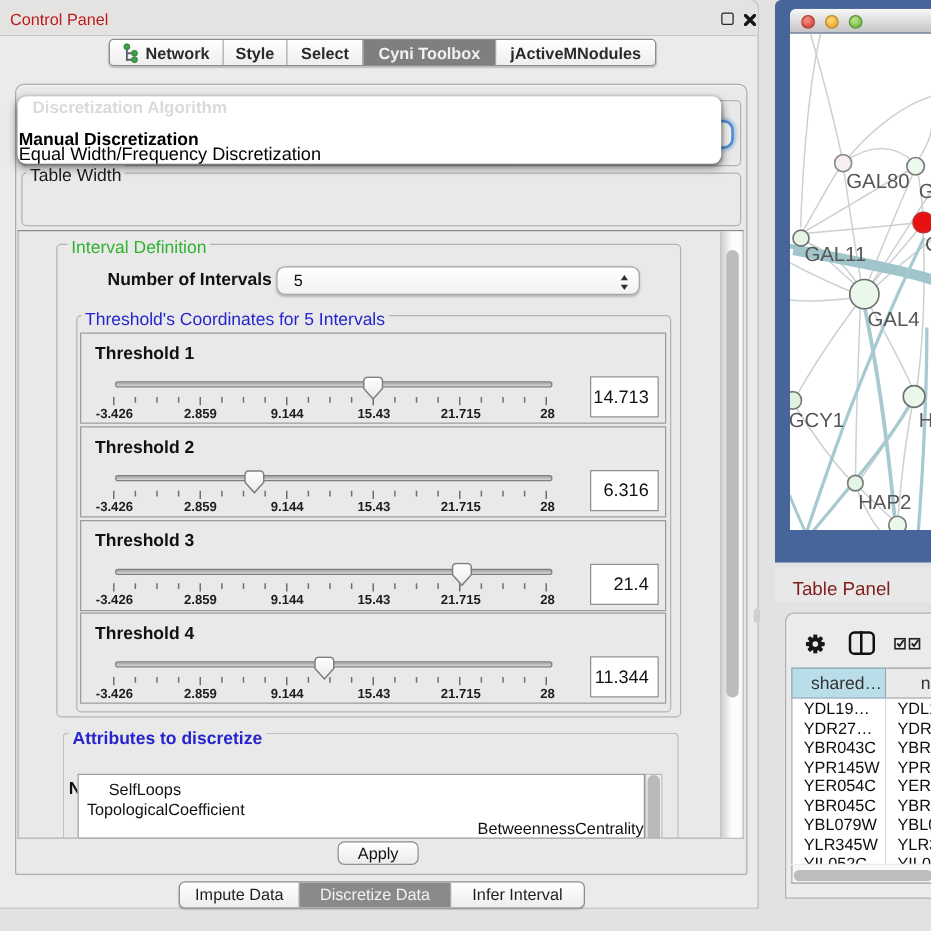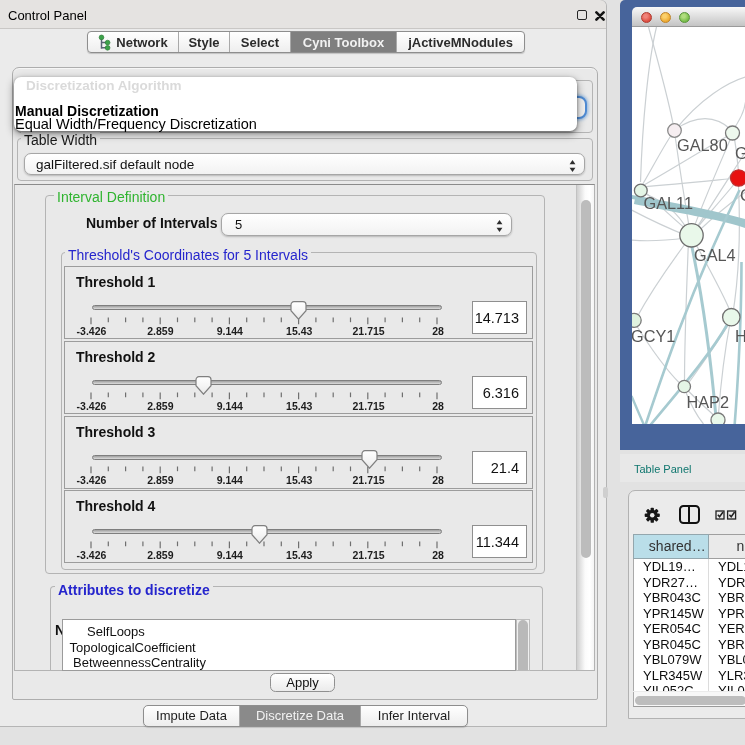--- a/index.html
+++ b/index.html
@@ -2,21 +2,21 @@
 <html><head>
 <meta charset="utf-8">
 <style>
 * { margin:0; padding:0; box-sizing:border-box; }
 html,body { width:745px; height:745px; background:#e2e2e2; font-family:"Liberation Sans", sans-serif; overflow:hidden; }
 .abs { position:absolute; }
 #page { position:relative; width:745px; height:745px; }
 
 #lwin { left:0; top:0; width:607px; height:727px; background:#ebebeb; border:1px solid #b5b5b5; border-left:none; border-radius:0 6px 0 0; }
 #ltitle { left:0; top:0; width:606px; height:29px; background:#e5e3e1; border-bottom:1px solid #c9c7c5; border-radius:0 6px 0 0; }
-#ltitletext { left:8px; top:8px; font-size:13px; color:#000000; }
+#ltitletext { left:8px; top:8px; font-size:13px; color:#b91c1c; }
 #icon-sq { left:577px; top:10px; width:10px; height:10px; border:1.8px solid #262626; border-radius:2px; }
 
 #tabstrip { left:87px; top:31px; height:22px; display:flex; border:1px solid #8e8e8e; border-radius:4px; overflow:hidden; background:linear-gradient(#ffffff,#eeeeee); box-shadow:0 1px 1px rgba(0,0,0,0.18); }
 .tseg { height:100%; display:flex; align-items:center; justify-content:center; font-size:13px; font-weight:bold; color:#2b2b2b; border-left:1px solid #a9a9a9; }
 .tseg:first-child { border-left:none; }
 .tsel { background:#7f7f7f; color:#f2f2f2; }
 
 #opanel { left:12px; top:67px; width:586px; height:633px; background:#e9e9e9; border:1px solid #adadad; border-radius:7px 7px 2px 2px; box-shadow:inset 0 1px 0 #f6f6f6; }
 .group { position:absolute; border:1px solid #b4b4b4; border-radius:4px; }
 .gtitle { position:absolute; font-size:14px; background:#e9e9e9; padding:0 3px; white-space:nowrap; }
@@ -89,27 +89,20 @@
     <div class="tseg" style="width:128px;">jActiveMNodules</div>
   </div>
 
   <div class="abs" id="opanel"></div>
 
   <div class="group" style="left:17px; top:80px; width:576px; height:53px;"></div>
   <div class="abs" style="left:24px; top:96px; width:563px; height:23px; border-radius:8px; border:2.5px solid #4f8bd3; background:#f0f0f0; box-shadow:0 0 3px 1.5px rgba(90,150,215,0.55);"></div>
 
   <div class="group" style="left:17px; top:138px; width:576px; height:43px;"></div>
   <div class="gtitle" style="left:21px; top:132px; color:#1a1a1a;">Table Width</div>
-  <div class="combo" style="left:24px; top:153px; width:561px; height:22px;">
-    <span class="ct" style="font-size:13.5px;">galFiltered.sif default node</span>
-    <svg class="carrow" style="right:8px; top:6px;" width="7" height="12" viewBox="0 0 7 12">
-        <path d="M3.5,0 L6.4,4.2 H0.6 Z" fill="#2e2e2e"></path>
-        <path d="M3.5,12 L0.6,7.8 H6.4 Z" fill="#2e2e2e"></path>
-      </svg>
-  </div>
 
   <div class="abs" id="bigp">
     <div class="abs" id="mtrack"></div>
     <div class="abs" id="mthumb"></div>
   </div>
 
   <div class="group" style="left:45px; top:195px; width:500px; height:379px;"></div>
   <div class="gtitle" style="left:54px; top:189px; color:#2fb42f;">Interval Definition</div>
 
   <div class="abs" style="left:86px; top:214.5px; font-size:14px; font-weight:bold; color:#111;">Number of Intervals</div>
@@ -308,21 +301,21 @@
       </svg>
   <div class="vbox">11.344</div>
 </div>
 
   <div class="group" style="left:50px; top:586px; width:493px; height:85px; border-bottom:none; border-radius:4px 4px 0 0;"></div>
   <div class="gtitle" style="left:55px; top:581.5px; color:#2525cd;font-weight:bold;">Attributes to discretize</div>
   <div class="abs" style="left:55px; top:602px; font-size:14px; font-weight:bold; color:#111;margin-top:20px;">Numerical Attributes</div>
   <div class="abs" style="left:62px; top:619px; width:454px; height:52px; background:#fff; border:1px solid #9b9b9b; font-size:13px; color:#111; overflow:hidden;">
     <div style="padding-left:24px; line-height:15.5px; padding-top:4px;">SelfLoops</div>
     <div style="padding-left:6.5px; line-height:15.5px;">TopologicalCoefficient</div>
-    <div style="padding-left:10px; line-height:15.5px;">BetweennessCentrality</div>
+    <div style="padding-left:10px; line-height:15.5px;text-align:right;">BetweennessCentrality</div>
   </div>
   <div class="abs" style="left:516px; top:619px; width:14px; height:52px; background:#f0f0f0; border:1px solid #bdbdbd;"></div>
   <div class="abs" style="left:518px; top:620px; width:10px; height:51px; background:#b9b9b9; border-radius:5px 5px 0 0;"></div>
 
   <div class="abs" id="applyb">Apply</div>
 
   <div class="abs" id="btabs">
     <div class="bseg" style="width:95px;">Impute Data</div>
     <div class="bseg bsel" style="width:121px;">Discretize Data</div>
     <div class="bseg" style="width:107px;">Infer Interval</div>
@@ -392,21 +385,21 @@
 <text x="643.0" y="208.5" font-size="16.3" fill="#565656" font-family="Liberation Sans, sans-serif">GAL11</text>
 <text x="693.5" y="261.0" font-size="16.3" fill="#565656" font-family="Liberation Sans, sans-serif">GAL4</text>
 <text x="630.5" y="341.5" font-size="16.3" fill="#565656" font-family="Liberation Sans, sans-serif">GCY1</text>
 <text x="734.5" y="341.5" font-size="16.3" fill="#565656" font-family="Liberation Sans, sans-serif">H</text>
 <text x="686.0" y="407.5" font-size="16.3" fill="#565656" font-family="Liberation Sans, sans-serif">HAP2</text>
 </svg>
   </div>
 
   <div class="abs" style="left:602.5px; top:487px; width:5px; height:11px; background:#cfcfcf; border-radius:2px;"></div>
   <div class="abs" id="tpbar"></div>
-  <div class="abs" style="left:634px; top:463px; font-size:11px; color:#0f766e;">Table Panel</div>
+  <div class="abs" style="left:634px; top:463px; font-size:15px; color:#7f1d1d;">Table Panel</div>
   <div class="abs" id="tpanel"></div>
   <svg class="abs" style="left:643.5px; top:506.5px;" width="16.5" height="16.5" viewBox="0 0 19 19">
       <g fill="#171717">
         <rect x="7.6" y="0.8" width="3.8" height="5" rx="1" transform="rotate(0 9.5 9.5)"></rect>
         <rect x="7.6" y="0.8" width="3.8" height="5" rx="1" transform="rotate(45 9.5 9.5)"></rect>
         <rect x="7.6" y="0.8" width="3.8" height="5" rx="1" transform="rotate(90 9.5 9.5)"></rect>
         <rect x="7.6" y="0.8" width="3.8" height="5" rx="1" transform="rotate(135 9.5 9.5)"></rect>
         <rect x="7.6" y="0.8" width="3.8" height="5" rx="1" transform="rotate(180 9.5 9.5)"></rect>
         <rect x="7.6" y="0.8" width="3.8" height="5" rx="1" transform="rotate(225 9.5 9.5)"></rect>
         <rect x="7.6" y="0.8" width="3.8" height="5" rx="1" transform="rotate(270 9.5 9.5)"></rect>

